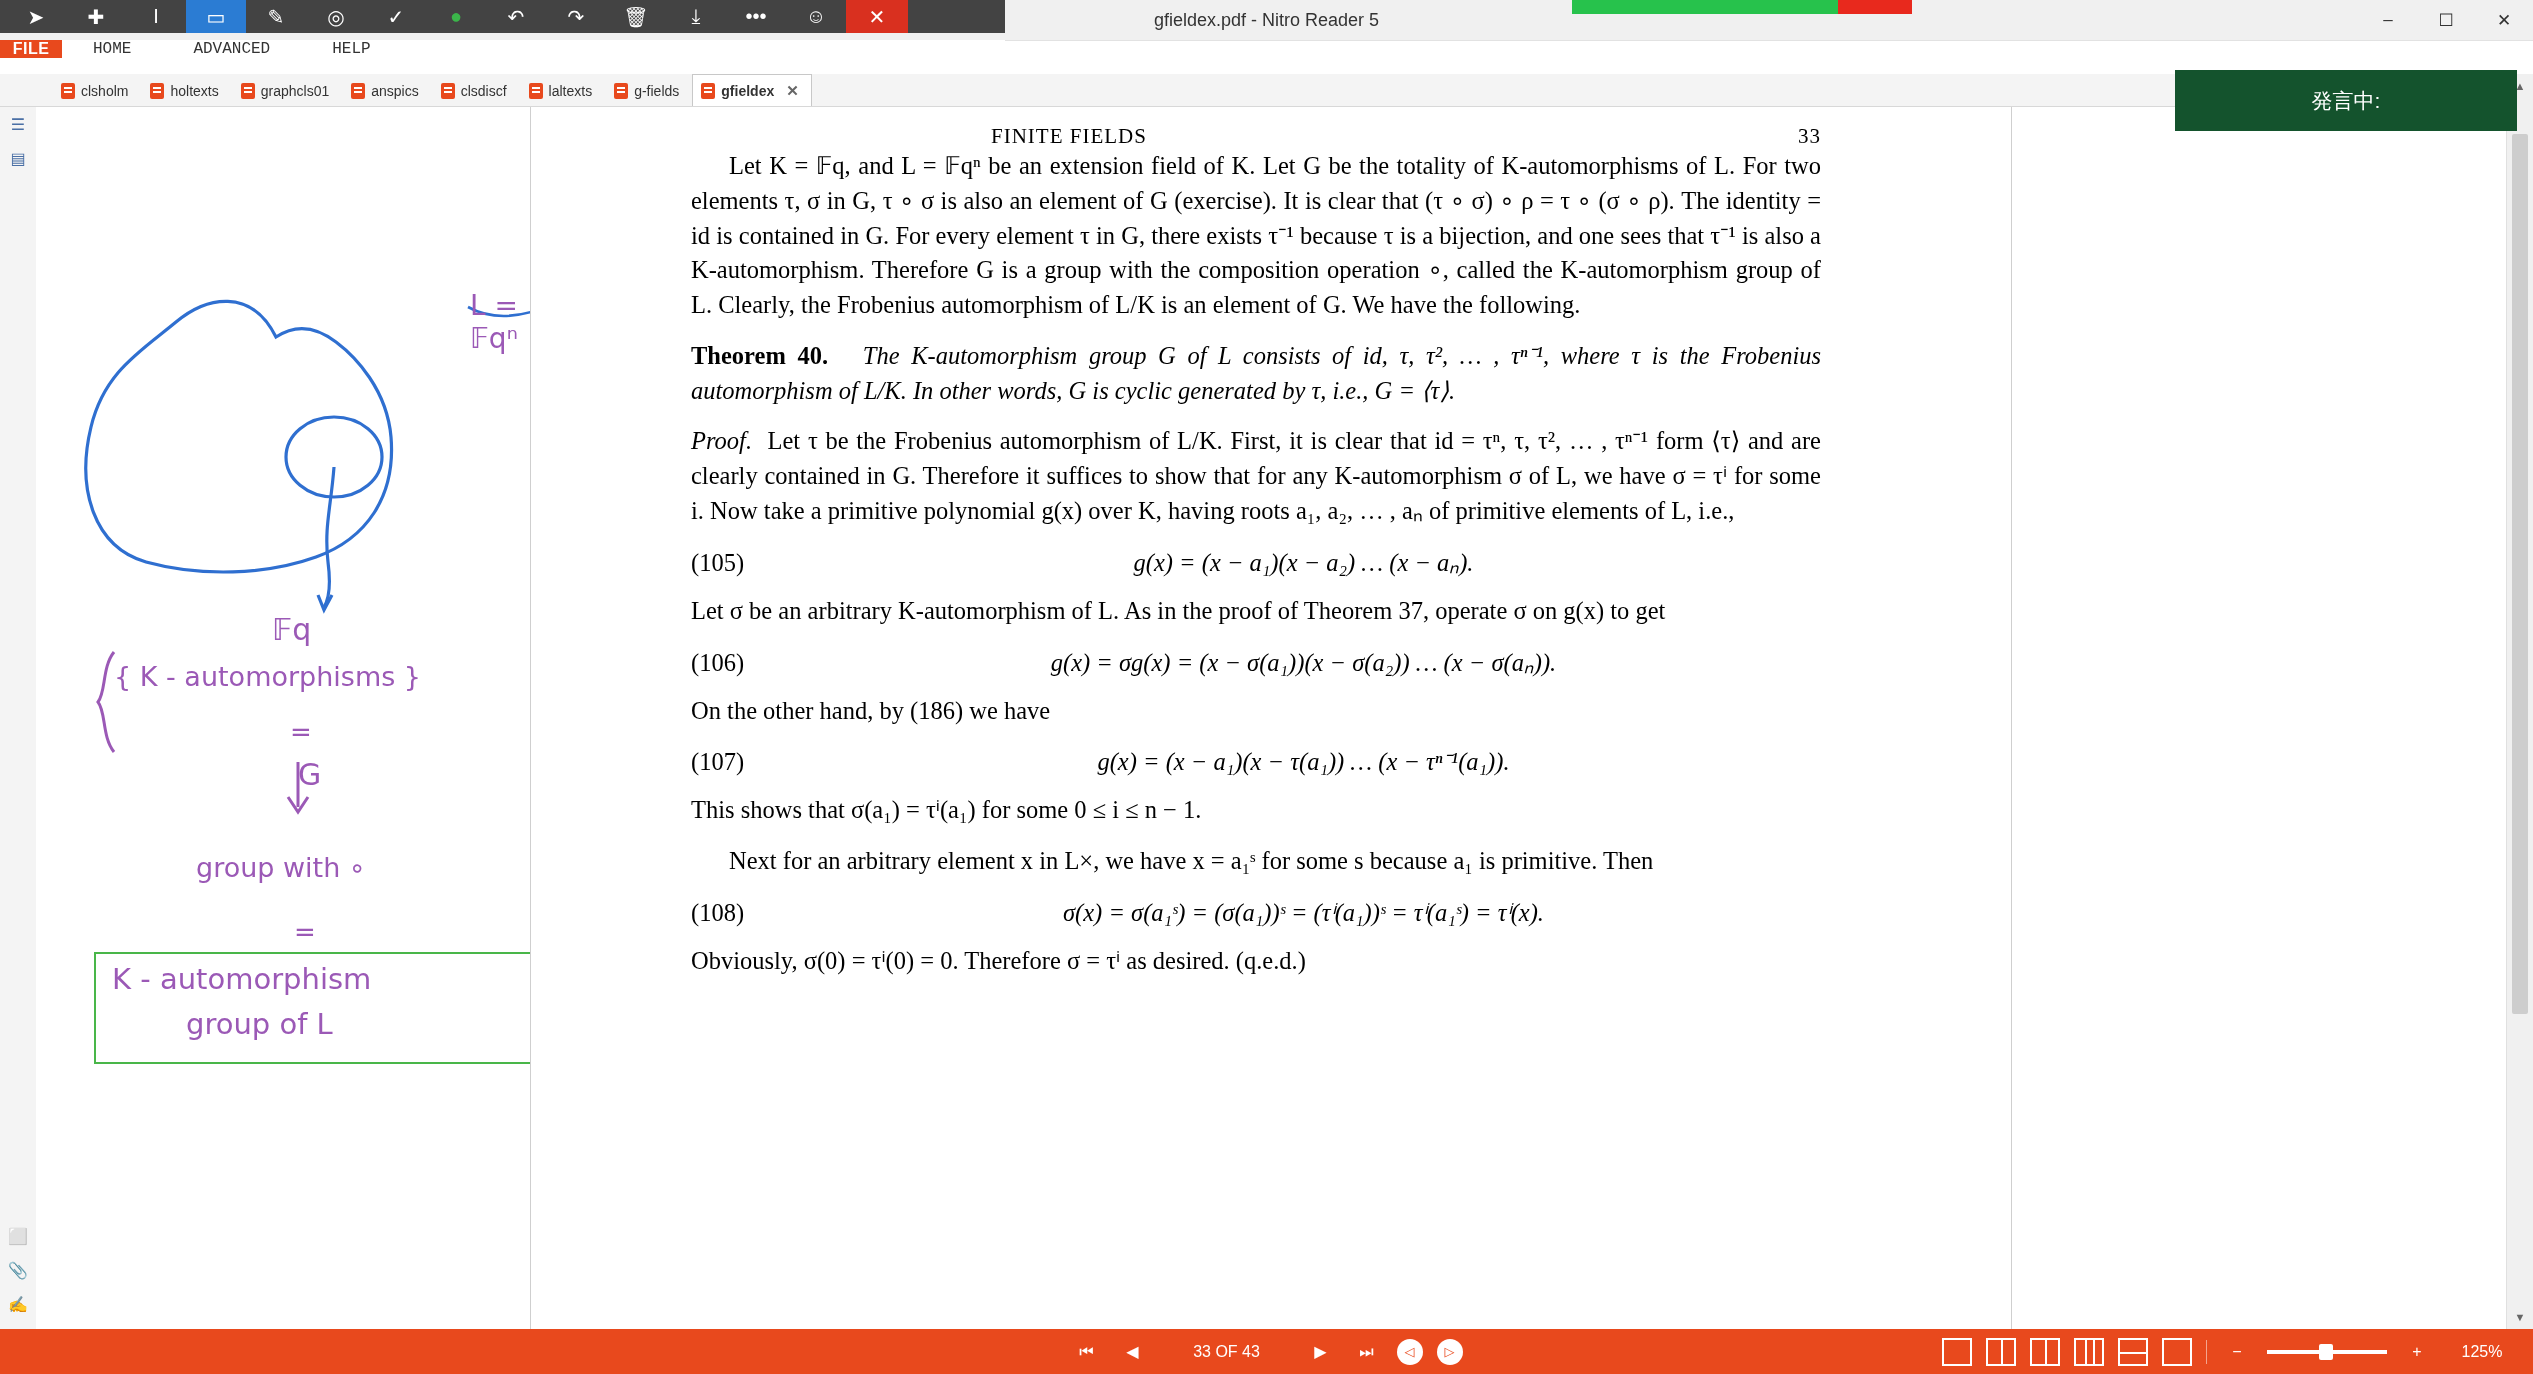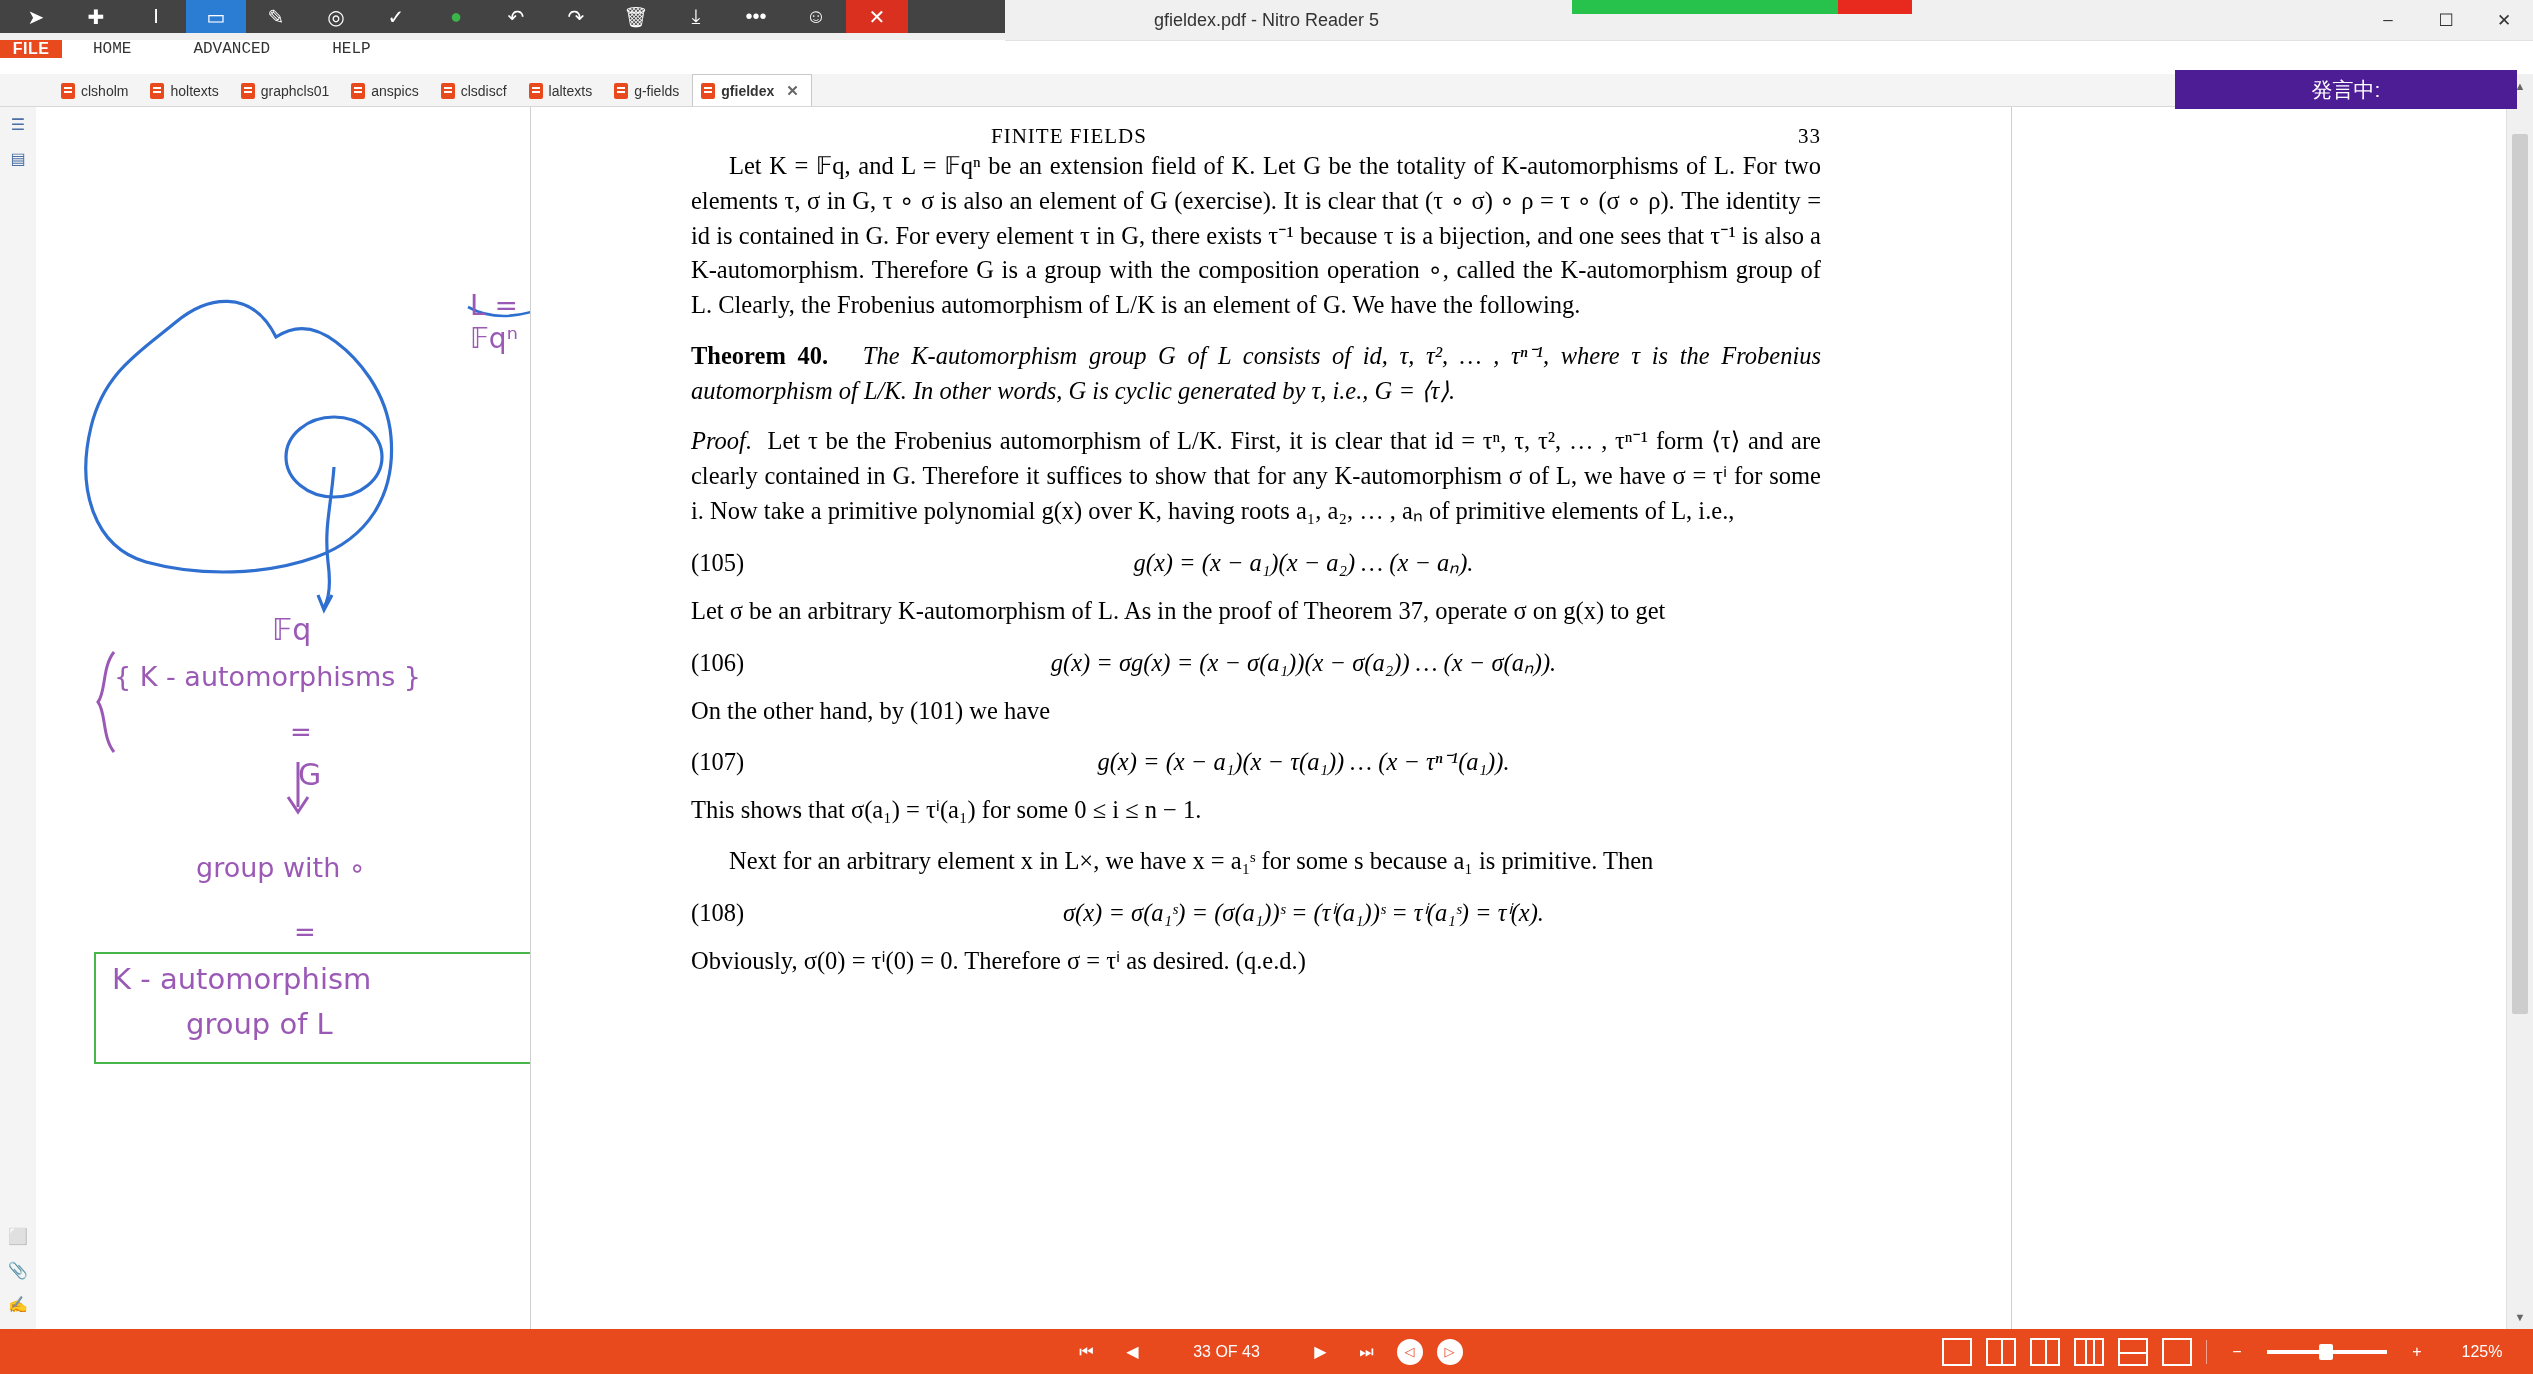--- a/index.html
+++ b/index.html
@@ -263,22 +263,22 @@
     position: absolute;
     color: #9b59b6;
     font-family: "DejaVu Sans", sans-serif;
     font-size: 26px;
   }
 
   
   .speak-popup {
     position: absolute;
     right: 16px; top: 70px;
-    width: 342px; height: 39px;
-    background: #4c1d95;
+    width: 342px; height: 61px;
+    background: #14532d;
     color: #ffffff;
     display: flex;
     align-items: center;
     justify-content: center;
     font-size: 21px;
     font-family: Liberation Sans, sans-serif;
   }
   .bar-green {
     position: absolute;
     left: 1572px; top: 0;
@@ -516,21 +516,21 @@
           <span class="body mi">g(x) = (x − a₁)(x − a₂) … (x − aₙ).</span>
         </div>
 
         <p class="body">Let σ be an arbitrary K-automorphism of L. As in the proof of Theorem 37, operate σ on g(x) to get</p>
 
         <div class="eq">
           <span class="tag">(106)</span>
           <span class="body mi">g(x) = σg(x) = (x − σ(a₁))(x − σ(a₂)) … (x − σ(aₙ)).</span>
         </div>
 
-        <p class="body">On the other hand, by (101) we have</p>
+        <p class="body">On the other hand, by (186) we have</p>
 
         <div class="eq">
           <span class="tag">(107)</span>
           <span class="body mi">g(x) = (x − a₁)(x − τ(a₁)) … (x − τⁿ⁻¹(a₁)).</span>
         </div>
 
         <p class="body">This shows that σ(a₁) = τⁱ(a₁) for some 0 ≤ i ≤ n − 1.</p>
         <p class="body indent">Next for an arbitrary element x in L×, we have x = a₁ˢ for some s because a₁ is primitive. Then</p>
 
         <div class="eq">

